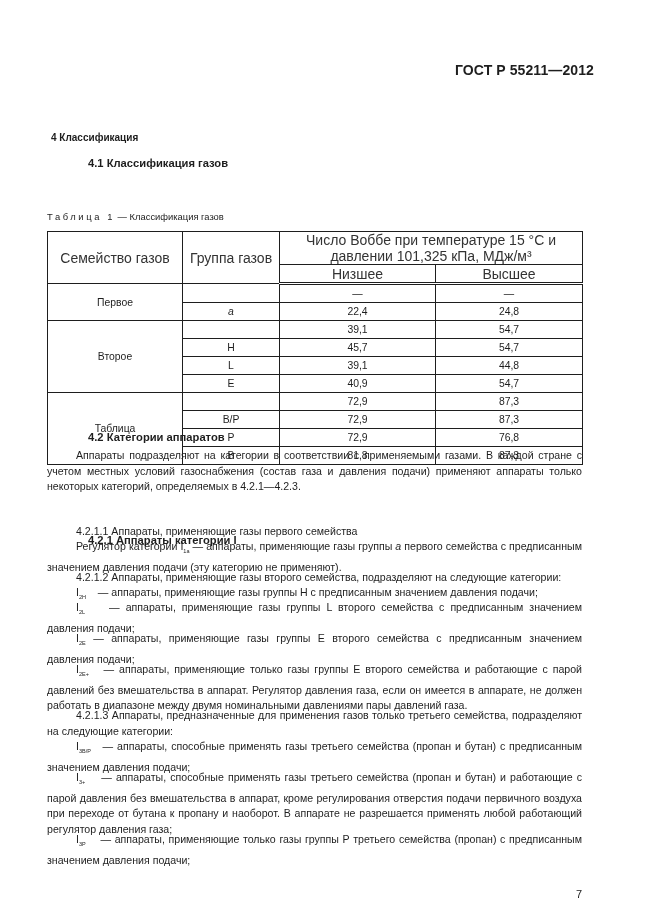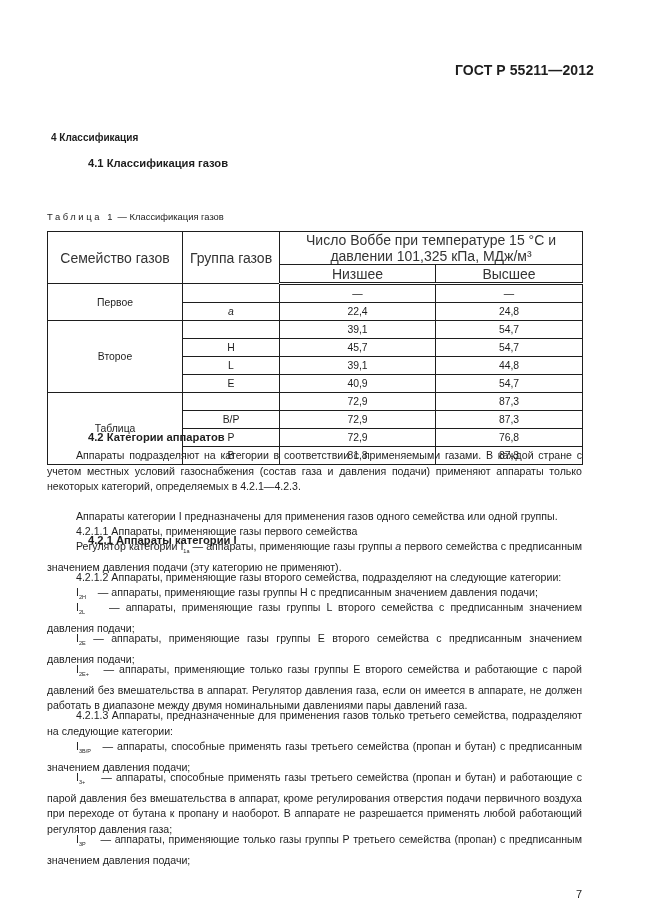--- a/index.html
+++ b/index.html
@@ -105,21 +105,20 @@
       <td>81,8</td>
       <td>87,3</td>
     </tr>
   </tbody>
     </table>
 
   <div class="h2" style="top:431px;">4.2 Категории аппаратов</div>
   <div class="p ind" style="top:448px;">Аппараты подразделяют на категории в соответствии с применяемыми газами. В каждой стране с учетом местных условий газоснабжения (состав газа и давления подачи) применяют аппараты только некоторых категорий, определяемых в 4.2.1—4.2.3.</div>
 
   <div class="h2" style="top:494px;margin-top:40px;">4.2.1 Аппараты категории I</div>
-  <div class="p ind" style="top:509px;">Аппараты категории I предназначены для применения газов одного семейства или одной группы.</div>
   <div class="p ind" style="top:524px;">4.2.1.1 Аппараты, применяющие газы первого семейства</div>
   <div class="p ind" style="top:539px;"><span>Регулятор категории I</span><sub>1a</sub><span> — аппараты, применяющие газы группы </span><span class="i">a</span><span> первого семейства с предписанным значением давления подачи (эту категорию не применяют).</span></div>
 
   <div class="p ind" style="top:570px;">4.2.1.2 Аппараты, применяющие газы второго семейства, подразделяют на следующие категории:</div>
   <div class="p ind" style="top:585px;">I<sub>2H</sub>&nbsp;&nbsp;&nbsp;&nbsp;<span>— аппараты, применяющие газы группы H с предписанным значением давления подачи;</span></div>
   <div class="p ind" style="top:600px;">I<sub>2L</sub>&nbsp;&nbsp;&nbsp;&nbsp;<span>— аппараты, применяющие газы группы L второго семейства с предписанным значением давления подачи;</span></div>
   <div class="p ind" style="top:631px;">I<sub>2E</sub> <span>— аппараты, применяющие газы группы E второго семейства с предписанным значением давления подачи;</span></div>
   <div class="p ind" style="top:662px;">I<sub>2E+</sub>&nbsp;&nbsp;&nbsp;<span>— аппараты, применяющие только газы группы E второго семейства и работающие с парой давлений без вмешательства в аппарат. Регулятор давления газа, если он имеется в аппарате, не должен работать в диапазоне между двумя номинальными давлениями пары давлений газа.</span></div>
 
   <div class="p ind" style="top:708px;">4.2.1.3 Аппараты, предназначенные для применения газов только третьего семейства, подразделяют на следующие категории:</div>

